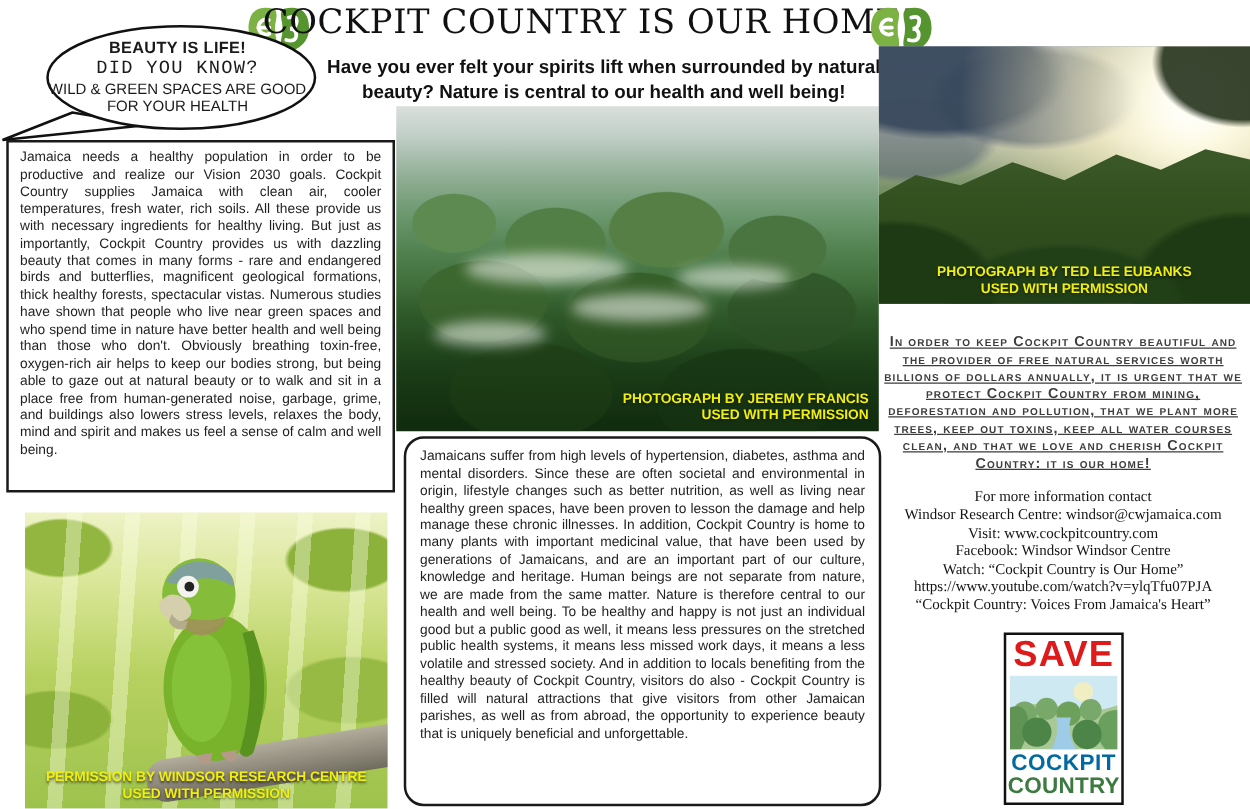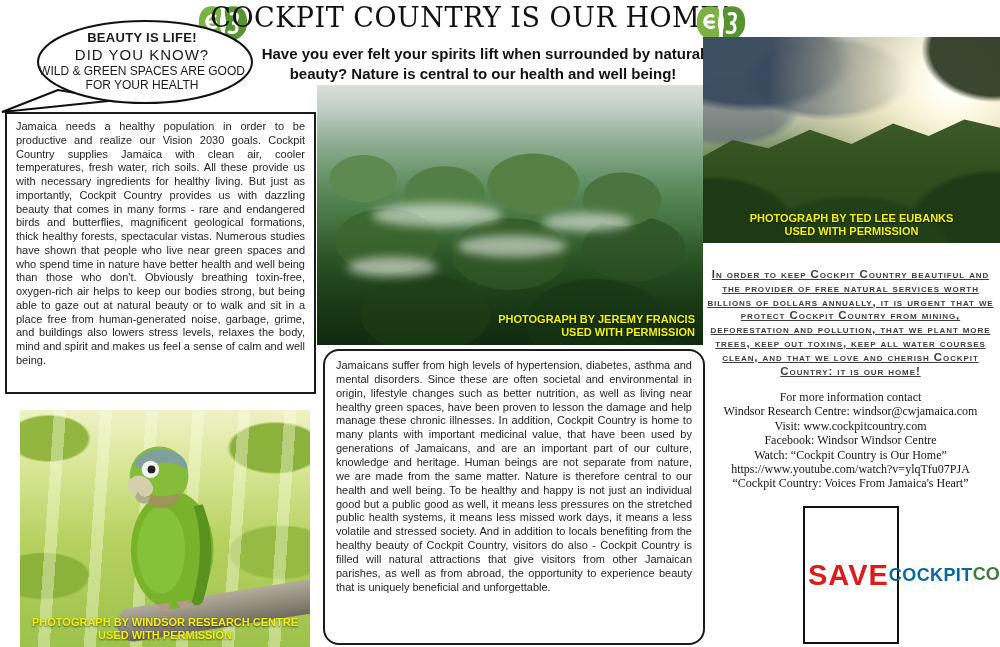--- a/index.html
+++ b/index.html
@@ -10,21 +10,21 @@
   .masks-left{left:192px;top:1px;}
   .masks-right{left:690px;top:1px;}
   .title{position:absolute;left:252px;top:2px;width:438px;display:flex;justify-content:center;
          font-family:"DejaVu Serif",serif;font-size:27px;letter-spacing:.5px;white-space:nowrap;color:#111;}
   .subtitle{position:absolute;left:258px;top:44px;width:450px;text-align:center;
             font-size:15px;font-weight:bold;line-height:1.3;color:#111;}
   
   .bubble-svg{position:absolute;left:0;top:16px;width:262px;height:104px;}
   .bubble-text{position:absolute;left:34px;top:30px;width:216px;text-align:center;}
   .bubble-l1{font-size:13px;font-weight:bold;letter-spacing:.3px;}
-  .bubble-l2{font-family:Liberation Sans, sans-serif;font-size:15px;letter-spacing:1px;margin-top:1px;}
+  .bubble-l2{font-family:Liberation Mono, monospace;font-size:15px;letter-spacing:1px;margin-top:1px;}
   .bubble-l3{font-size:12px;line-height:1.15;margin-top:2px;}
   
   .left-box{position:absolute;left:5px;top:112px;width:311px;height:282px;box-sizing:border-box;
             border:2px solid #1a1a1a;padding:6px 9px;font-size:11px;line-height:1.25;
             text-align:justify;overflow:hidden;color:#1f1f1f;}
   .center-box{position:absolute;left:323px;top:349px;width:382px;height:296px;box-sizing:border-box;
             border:2px solid #1a1a1a;border-radius:16px;padding:8px 11px;font-size:11px;line-height:1.26;
             text-align:justify;overflow:hidden;color:#1f1f1f;}
   
   .photo{position:absolute;overflow:hidden;}
@@ -84,21 +84,21 @@
   
   .campaign-heading{position:absolute;left:703px;top:246px;width:297px;text-align:center;
     font-size:15.5px;font-weight:bold;color:#ff2412;letter-spacing:.2px;}
   .campaign-body{position:absolute;left:701px;top:268px;width:299px;text-align:center;
     font-variant:small-caps;font-weight:bold;font-size:11.5px;letter-spacing:.9px;
     line-height:1.2;color:#3d3d3d;text-decoration:underline;}
   .contact{position:absolute;left:701px;top:390px;width:299px;text-align:center;
     font-family:"Liberation Serif",serif;font-size:12px;line-height:1.2;color:#141414;}
   
   .logo{position:absolute;left:803px;top:506px;width:96px;height:138px;box-sizing:border-box;
-    border:2px solid #111;background:#fff;padding:2px 3px;display:flex;flex-direction:row;align-items:center;}
+    border:2px solid #111;background:#fff;padding:2px 3px;display:flex;flex-direction:column;align-items:center;}
   .logo-save{font-size:29px;font-weight:bold;color:#df1a1a;letter-spacing:1px;line-height:1;}
   .logo-art{width:86px;height:60px;margin:1px 0;}
   .logo-cockpit{font-size:18px;font-weight:bold;color:#0369a1;letter-spacing:.4px;line-height:1;}
   .logo-country{font-size:18px;font-weight:bold;color:#3c7a40;letter-spacing:.2px;line-height:1.1;}
 </style>
 </head>
 <body>
 
 <div class="page">
 
@@ -196,18 +196,18 @@
       <circle cx="60" cy="44" r="27" fill="#85bc3a"></circle>
       <path d="M36 34 Q 48 14 74 22 Q 86 27 86 38 Q 70 28 52 34 Q 42 38 36 34 Z" fill="#7fa09c"></path>
       <path d="M44 58 Q 60 66 80 60 Q 78 72 62 74 Q 48 72 44 58 Z" fill="#a38c5f" opacity=".8"></path>
       <circle cx="52" cy="38" r="8" fill="#f2f2ee"></circle>
       <circle cx="53" cy="38" r="3.6" fill="#222"></circle>
       <path d="M38 44 q -12 6 -4 15 q 7 8 17 3 q 6 -4 2 -11 q -6 -9 -15 -7 Z" fill="#d5cfae"></path>
       <path d="M40 58 q 4 7 12 5 l -2 6 q -8 2 -12 -5 Z" fill="#b3ac8d"></path>
       <path d="M58 162 q 4 8 10 6 l 2 -8 Z M76 160 q 4 8 10 6 l 2 -8 Z" fill="#b59a8a"></path>
     </svg>
     <div class="caption" style="left:0;right:0;bottom:5px;text-align:center;">
-      <span class="cap-line">PHOTOGRAPH BY WINDSOR RESEARCH CENTRE</span>
+      <span class="cap-line">PERMISSION BY WINDSOR RESEARCH CENTRE</span>
       <span class="cap-line">USED WITH PERMISSION</span>
     </div>
   </div>
 
 </div>
 
 </body></html>

